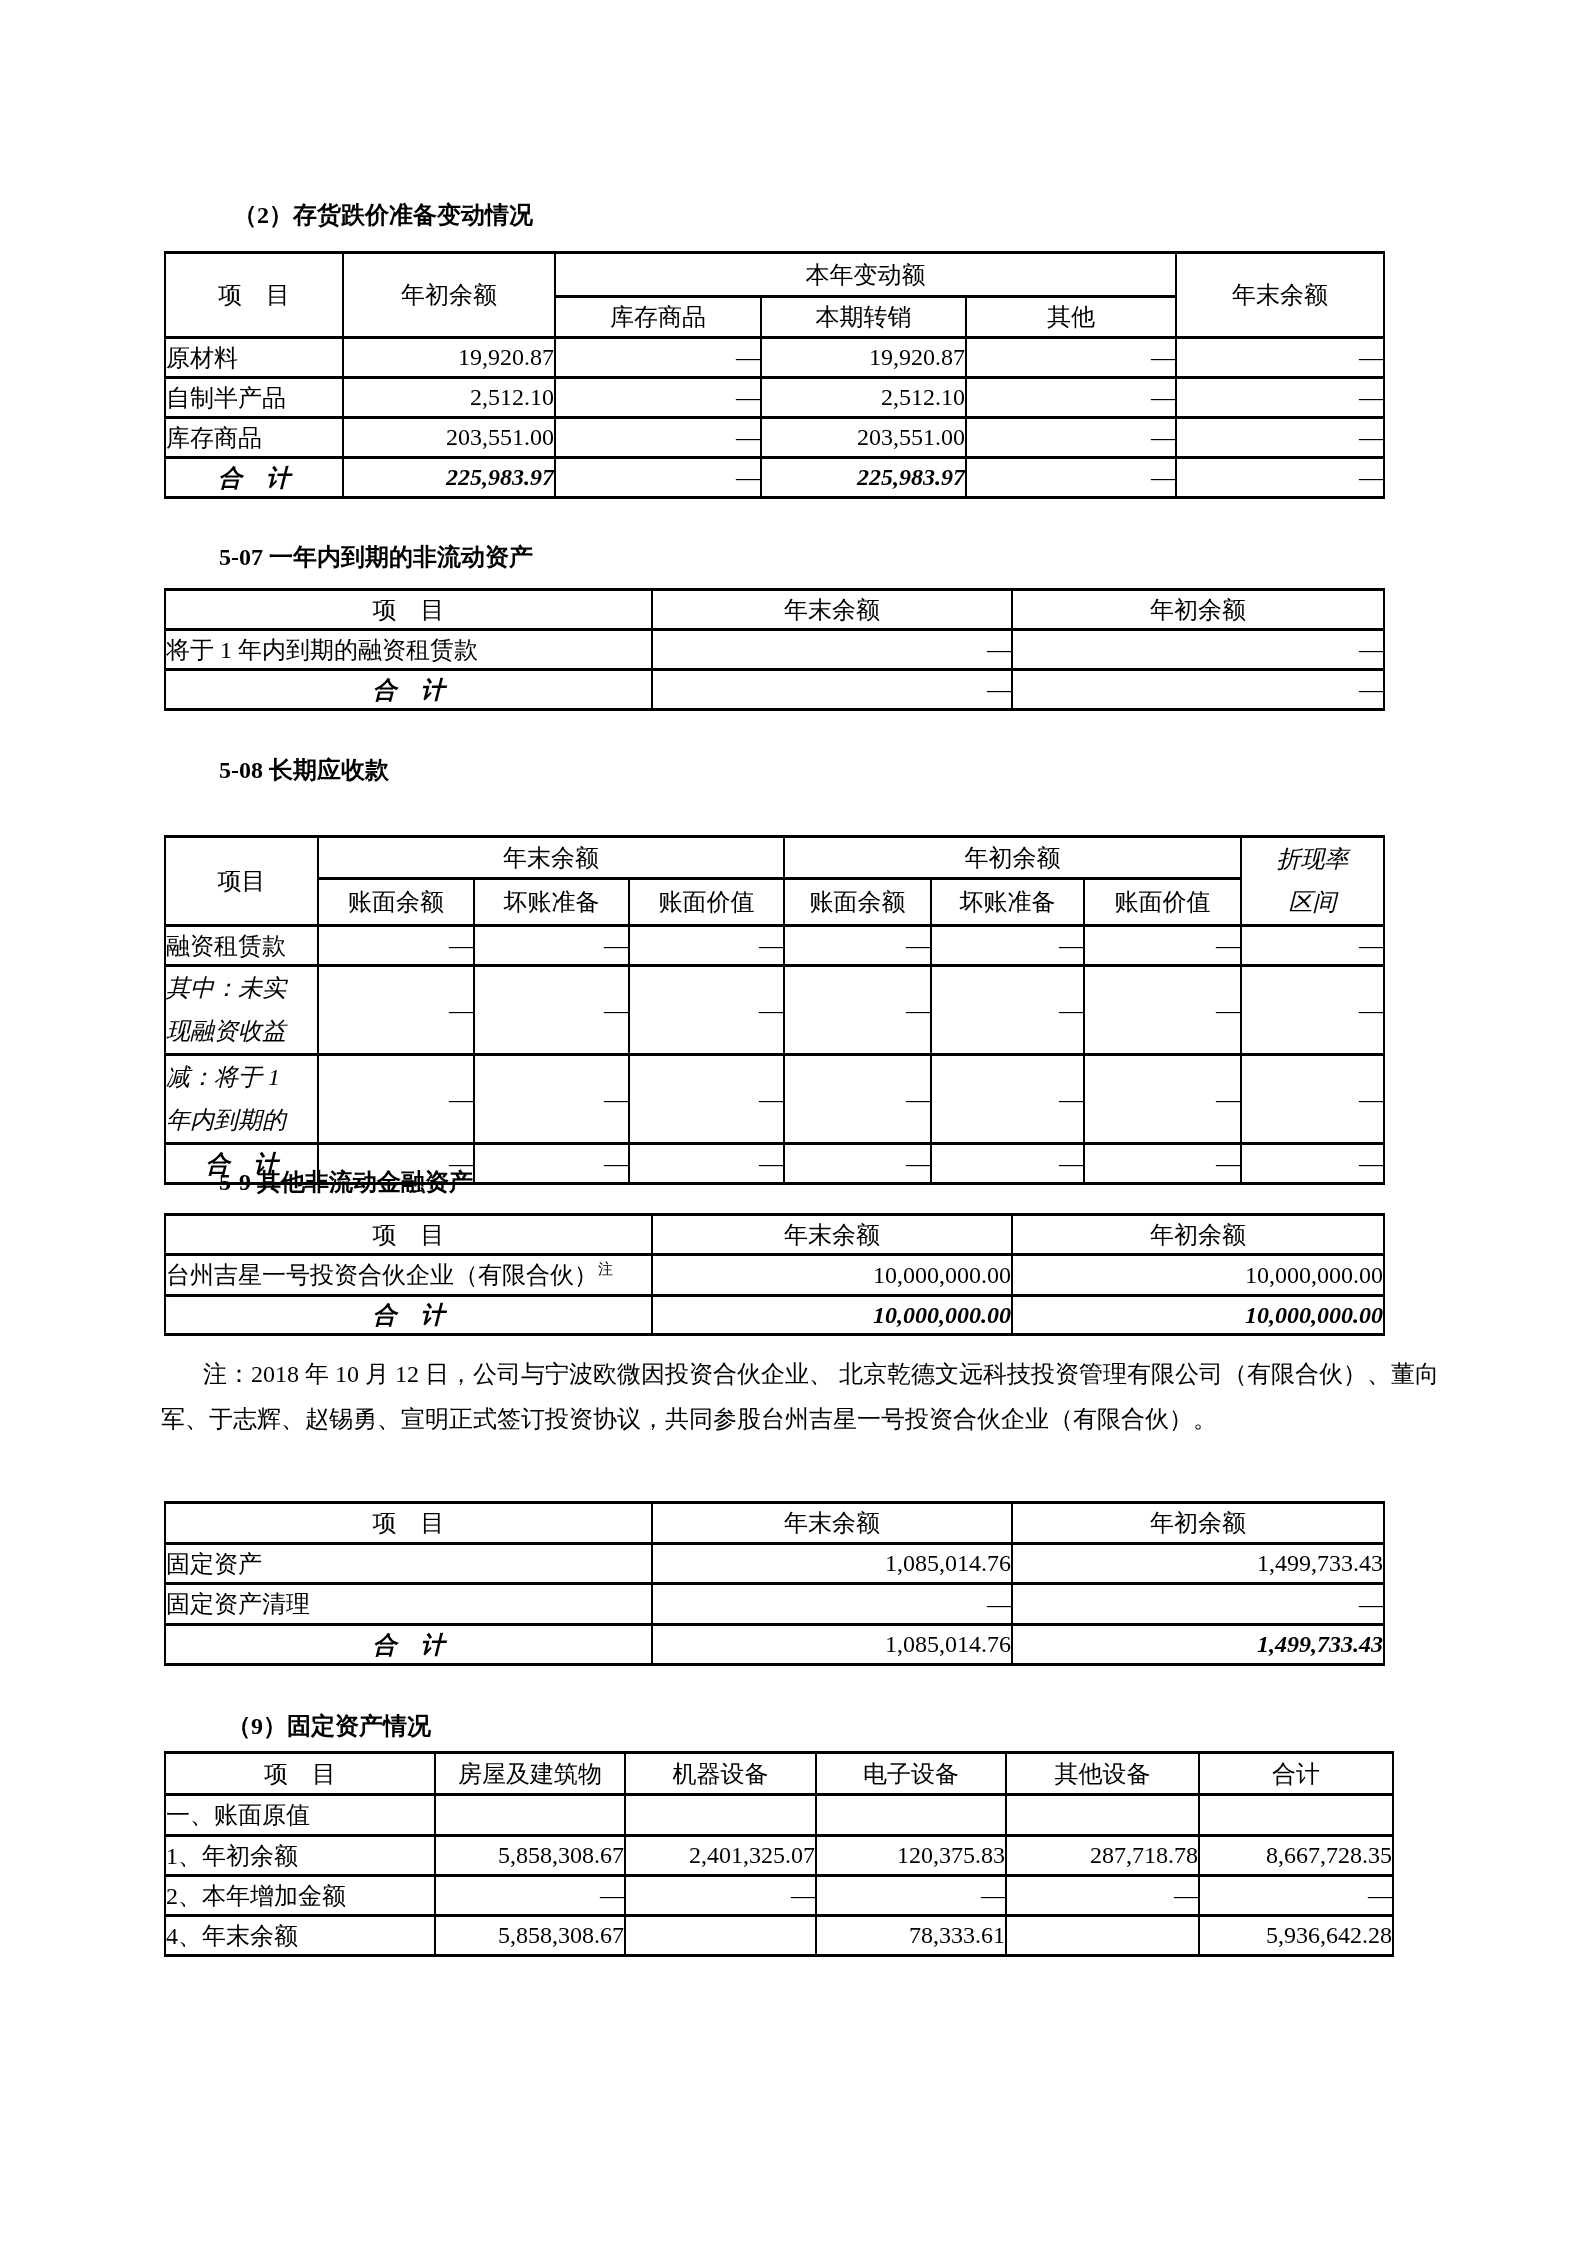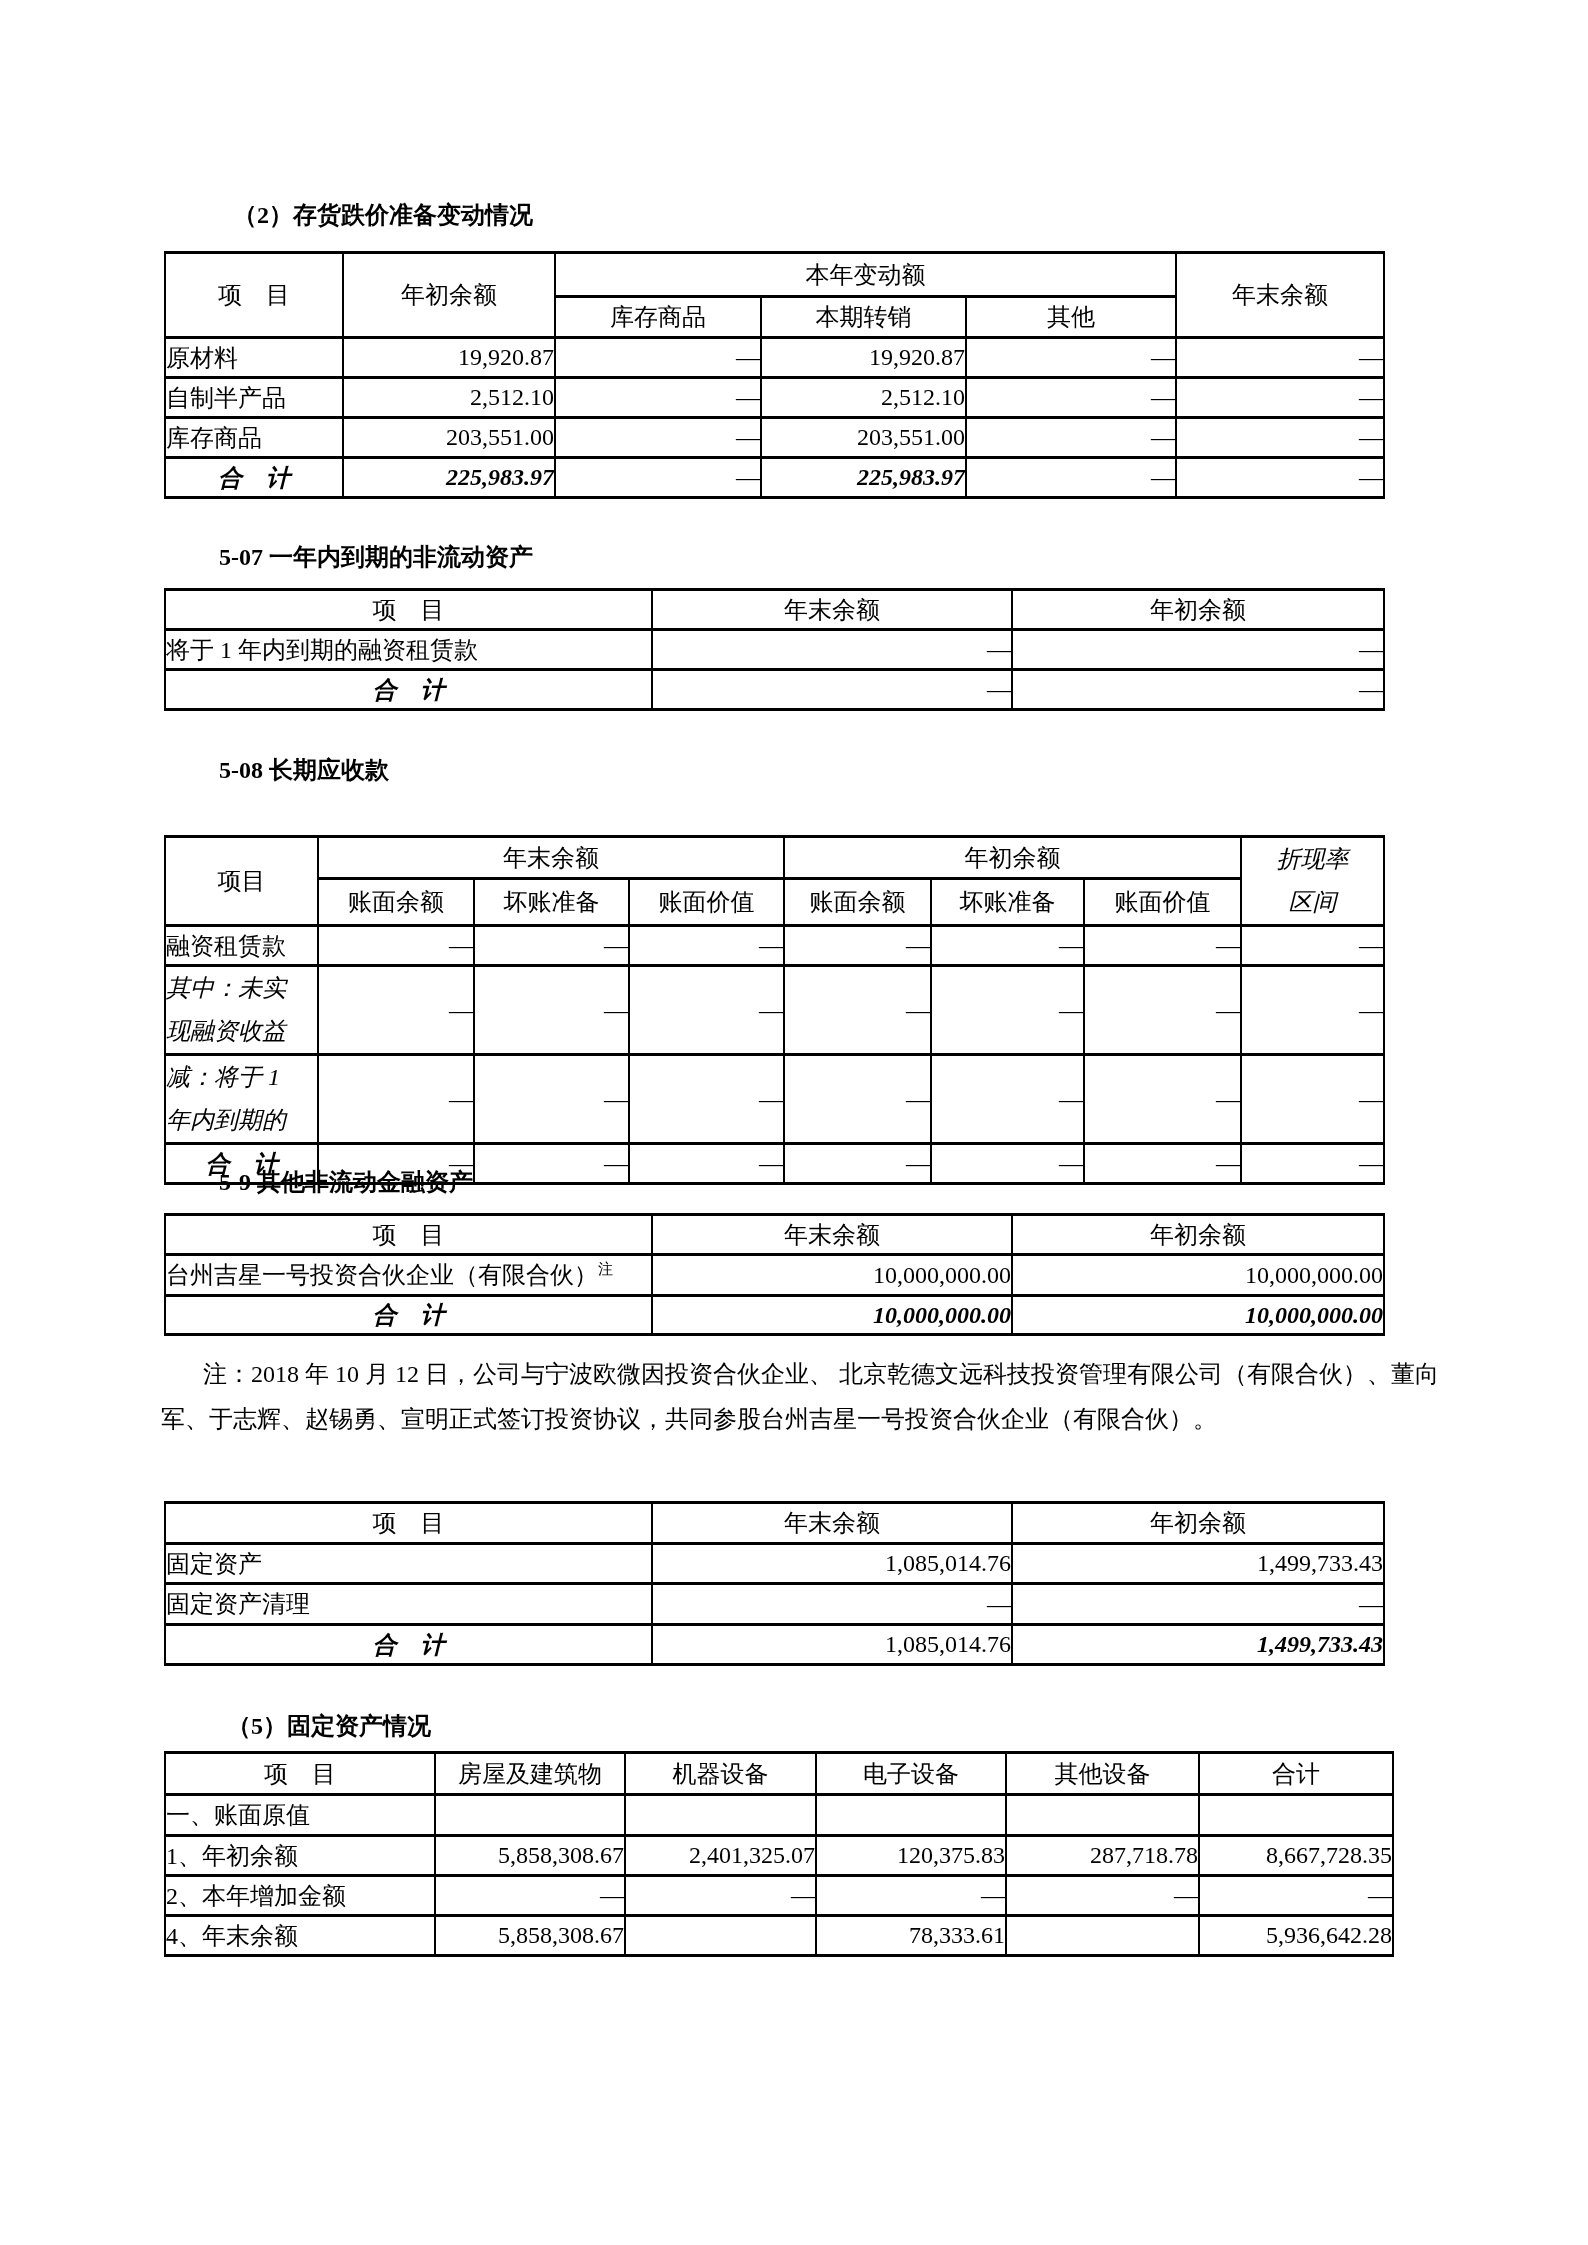--- a/index.html
+++ b/index.html
@@ -253,21 +253,21 @@
     <td class="r">—</td>
   </tr>
   <tr style="height:40px">
     <td class="c b">合　计</td>
     <td class="r">1,085,014.76</td>
     <td class="r b">1,499,733.43</td>
   </tr>
 </tbody>
   </table>
 
-<div class="sec-heading" style="left:227px;top:1710px;">（5）固定资产情况</div>
+<div class="sec-heading" style="left:227px;top:1710px;">（9）固定资产情况</div>
 
 <table class="tbl" style="left:164px;top:1751px;width:1228px;">
   <colgroup>
     <col style="width:270px">
       <col style="width:190px">
       <col style="width:191px">
     <col style="width:190px">
       <col style="width:193px">
       <col style="width:194px">
   </colgroup>

